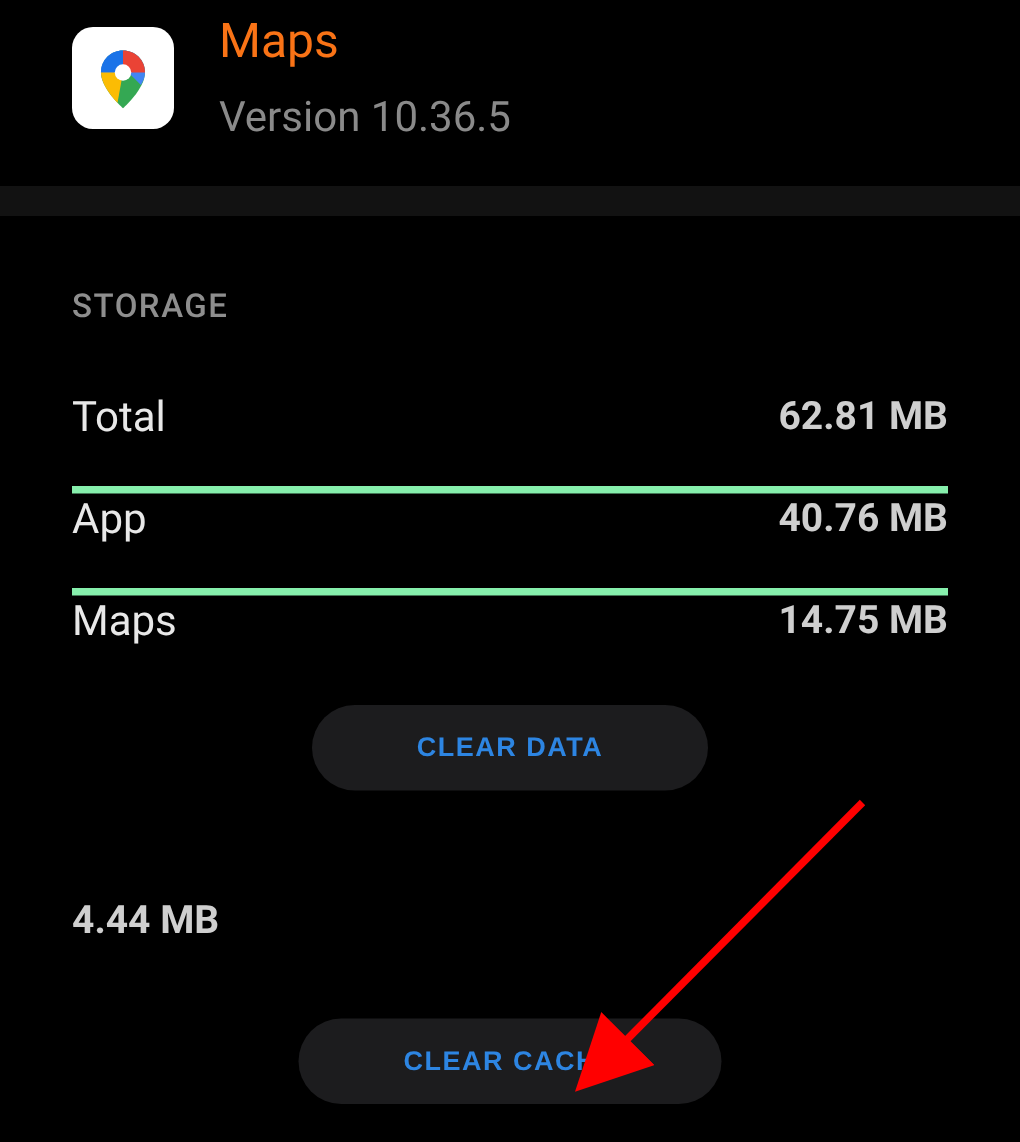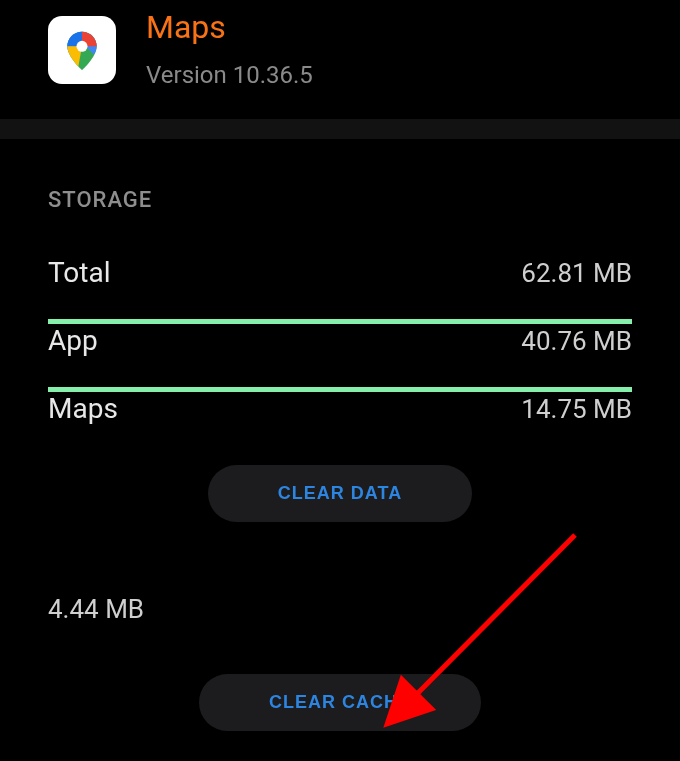--- a/index.html
+++ b/index.html
@@ -34,21 +34,21 @@
     .app-icon svg { width: 44px; height: 44px; }
     .app-info { display: flex; flex-direction: column; }
     .app-name {
       font-size: 32px;
       color: #f97316;
       font-weight: 400;
       line-height: 1.1;
       margin-bottom: 16px;
     }
     .app-version {
-      font-size: 24px;
+      font-size: 28px;
       color: #8a8a8a;
       font-weight: 400;
     }
     .thick-sep {
       height: 20px;
       background: #121212;
       width: 100%;
     }
     .section {
       padding: 24px 48px 0 48px;
@@ -71,21 +71,21 @@
       border-bottom: 5px solid #86efac;
     }
     .row-label {
       font-size: 28px;
       color: #e8e8e8;
       font-weight: 400;
     }
     .row-value {
       font-size: 26px;
       color: #cfcfcf;
-      font-weight: 400;
+      font-weight: 700;
       text-align: center;
     }
     .btn-container {
       display: flex;
       justify-content: center;
       margin: 10px 0 24px 0;
     }
     .pill-button {
       background: #1c1c1e;
       color: #2d85e2;

